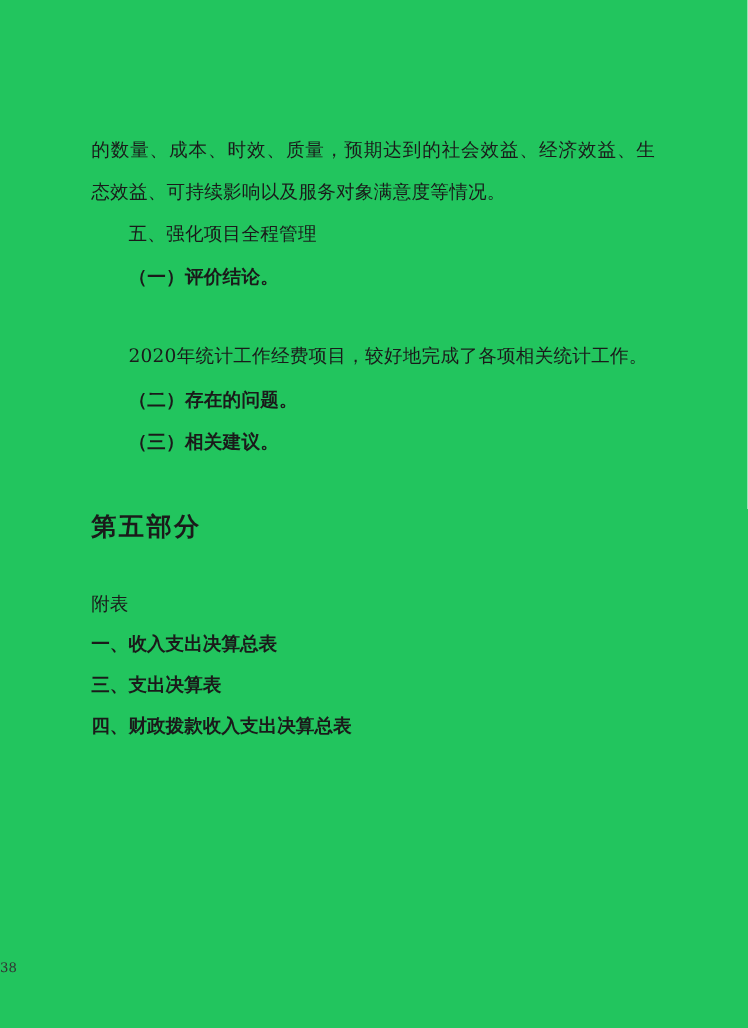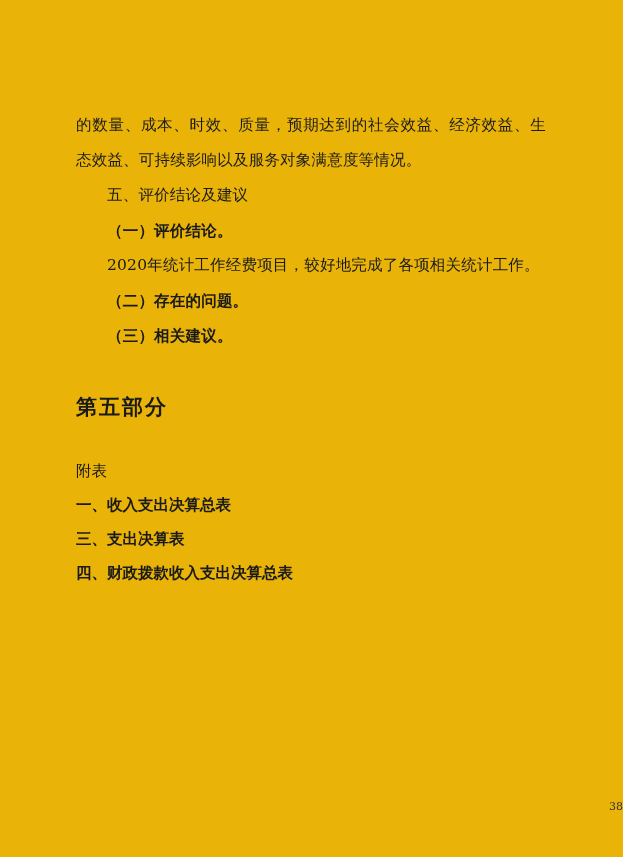--- a/index.html
+++ b/index.html
@@ -8,39 +8,40 @@
     background: #ffffff;
   }
   body {
     font-family: "DejaVu Serif", "Liberation Serif", serif;
     color: #1a1a1a;
   }
   #page {
     position: relative;
     width: 623px;
     height: 857px;
-    background: #eab308;
+    background: #22c55e;
     overflow: hidden;
   }
   .doc-body {
     position: absolute;
     left: 76px;
     top: 108px;
     width: 470px;
   }
   p {
     margin: 0;
     font-size: 15.5px;
     line-height: 35px;
     text-align: justify;
     text-justify: inter-ideograph;
     letter-spacing: 0.2px;
   }
   .indent2 {
     text-indent: 2em;
+    margin-top: 32px;
   }
   .para-flow {
     margin: 0;
   }
   .section-head {
     text-indent: 2em;
     font-size: 15.5px;
     line-height: 35px;
   }
   .sub-head {
@@ -65,36 +66,36 @@
   .attach-item {
     font-size: 15.5px;
     line-height: 34px;
     font-weight: bold;
   }
   .page-number {
     position: absolute;
     left: 0;
     right: 0;
     top: 800px;
-    text-align: right;
+    text-align: left;
     font-size: 11px;
     color: #333;
     font-family: "DejaVu Serif", "Liberation Serif", serif;
   }
 </style>
 </head>
 <body>
 
 <div id="page">
 
   <div class="doc-body">
 
     <p class="para-flow">的数量、成本、时效、质量，预期达到的社会效益、经济效益、生态效益、可持续影响以及服务对象满意度等情况。</p>
 
-    <p class="section-head">五、评价结论及建议</p>
+    <p class="section-head">五、强化项目全程管理</p>
 
     <p class="sub-head">（一）评价结论。</p>
     <p class="indent2">2020年统计工作经费项目，较好地完成了各项相关统计工作。</p>
 
     <p class="sub-head">（二）存在的问题。</p>
 
     <p class="sub-head">（三）相关建议。</p>
 
     <div class="part-title">第五部分</div>
 

